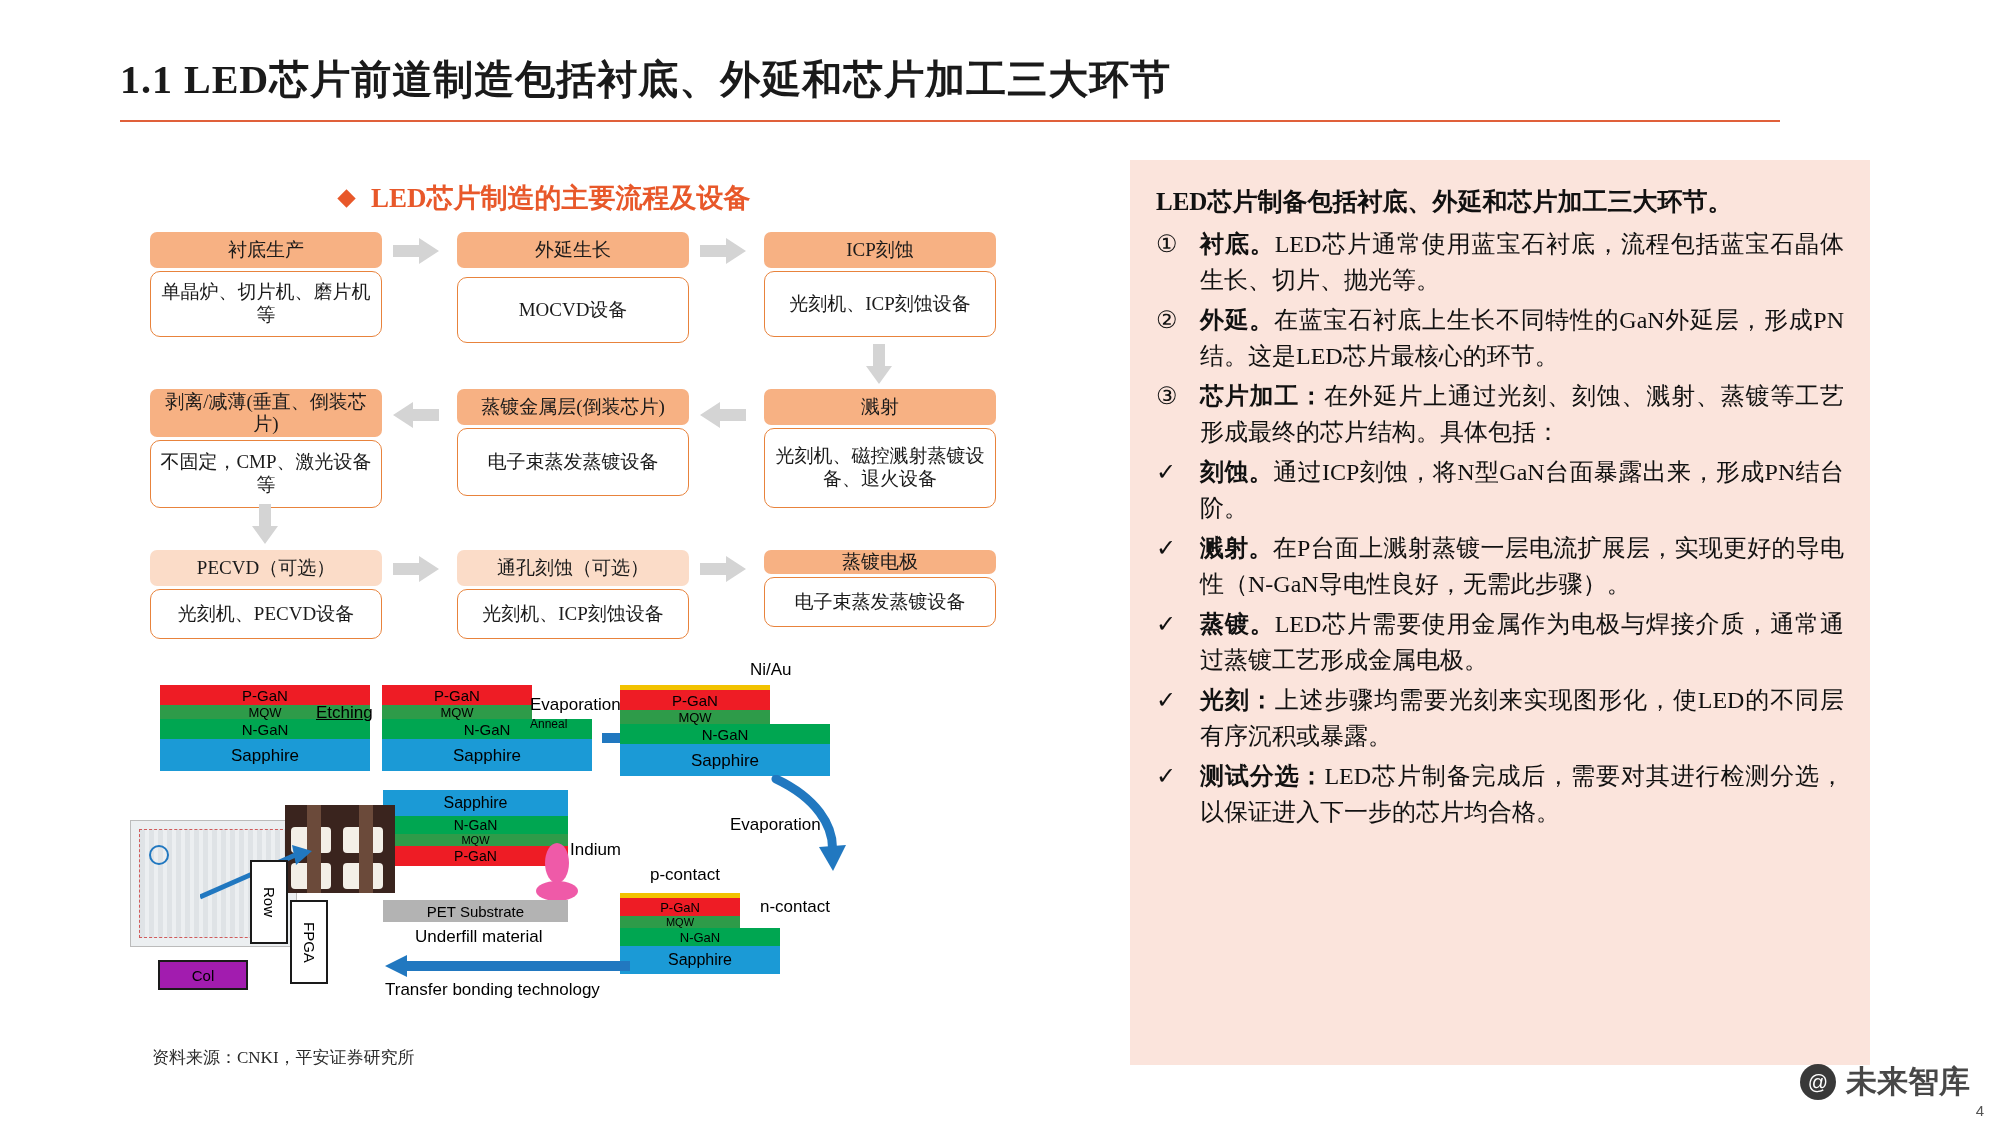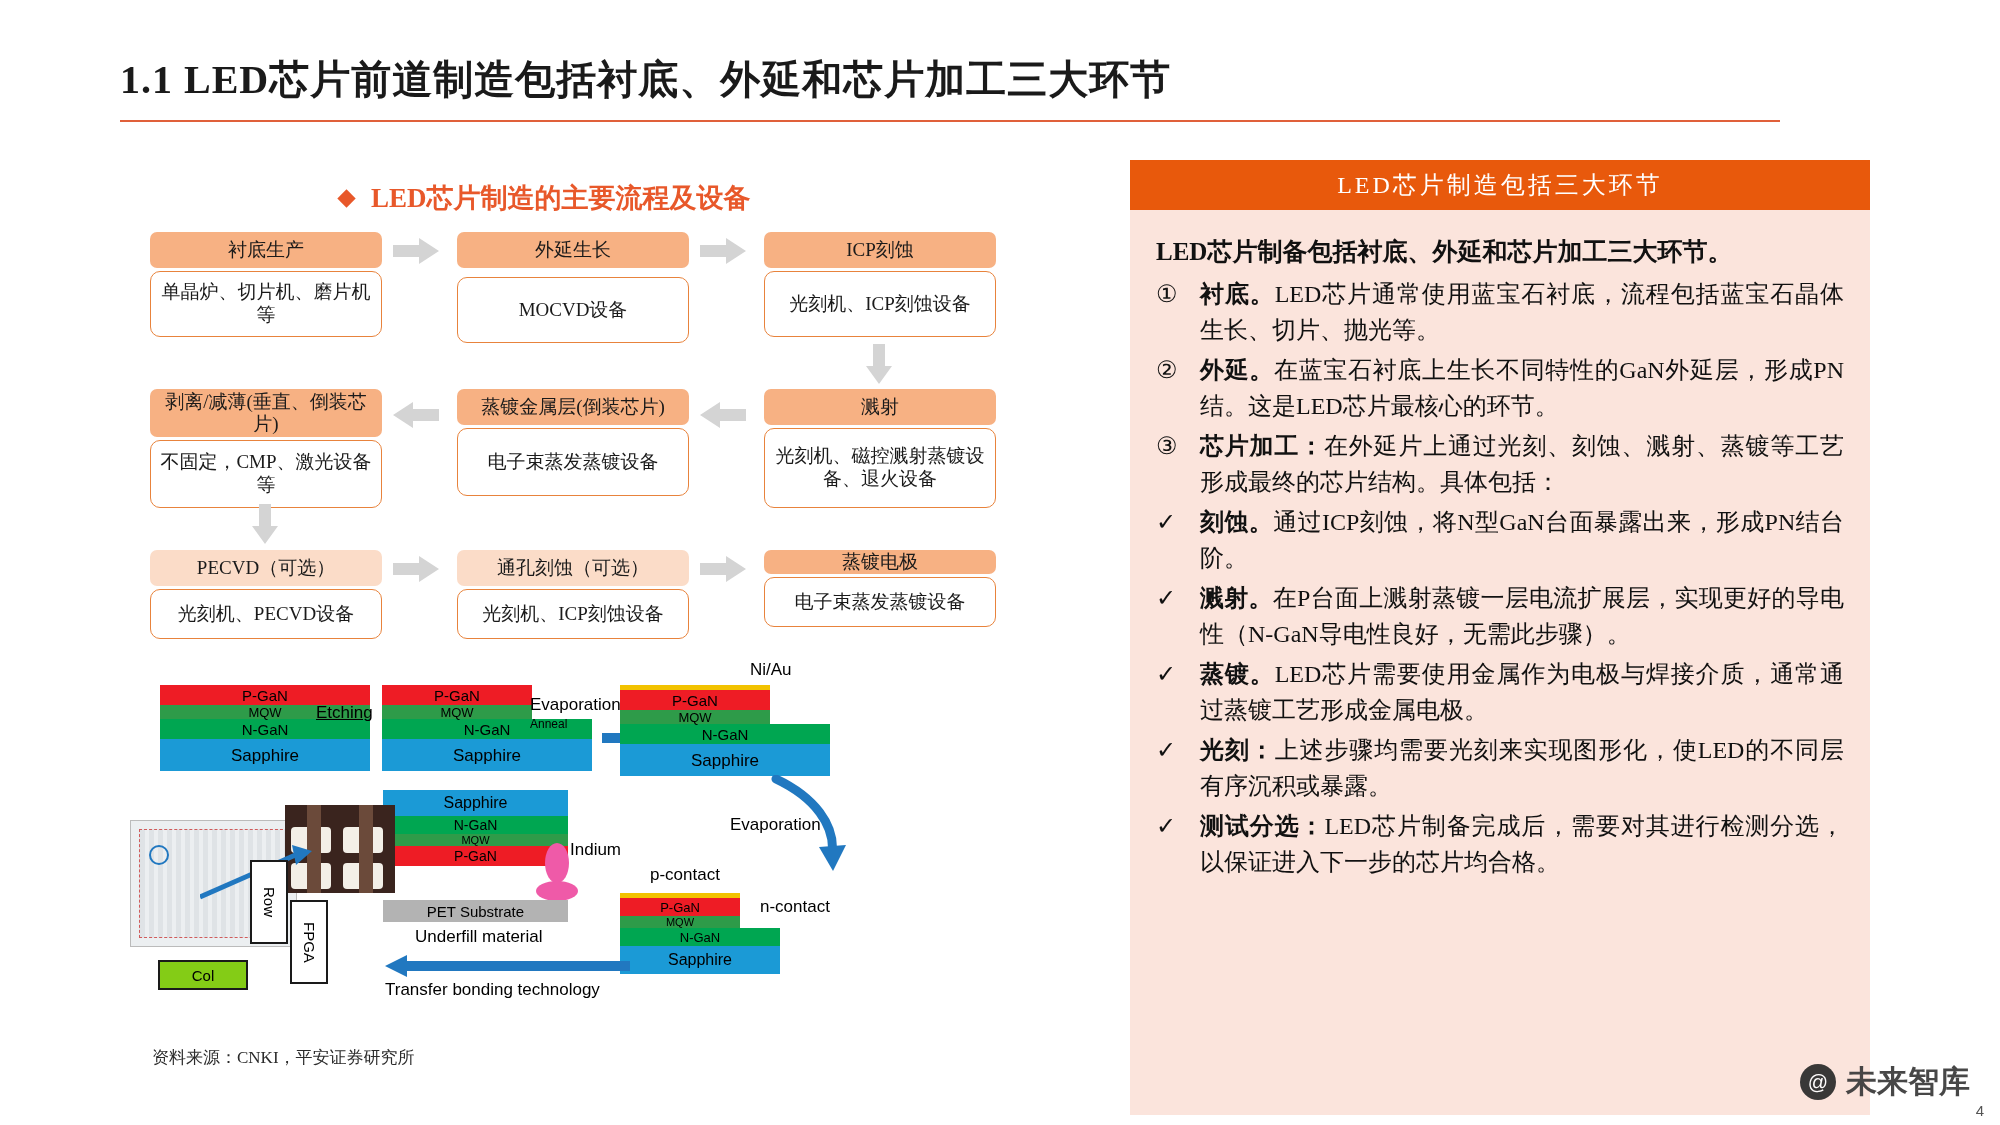--- a/index.html
+++ b/index.html
@@ -351,29 +351,28 @@
           <path d="M0 52 L100 8" stroke="#2178c0" stroke-width="5" fill="none"></path>
           <path d="M92 0 L112 6 L96 20 Z" fill="#2178c0"></path>
         </svg>
     </div>
     <div style="position:absolute;left:120px;top:195px;width:34px;height:80px;border:2px solid #1a1a1a;background:#fff;display:flex;align-items:center;justify-content:center;">
       <span style="writing-mode:vertical-rl;font-family:'Liberation Sans',sans-serif;font-size:15px;">Row</span>
     </div>
     <div style="position:absolute;left:160px;top:235px;width:34px;height:80px;border:2px solid #1a1a1a;background:#fff;display:flex;align-items:center;justify-content:center;">
       <span style="writing-mode:vertical-rl;font-family:'Liberation Sans',sans-serif;font-size:15px;">FPGA</span>
     </div>
-    <div style="position:absolute;left:28px;top:295px;width:86px;height:26px;border:2px solid #1a1a1a;background:#84cc16;display:flex;align-items:center;justify-content:center;">
+    <div style="position:absolute;left:28px;top:295px;width:86px;height:26px;border:2px solid #1a1a1a;background:#a21caf;display:flex;align-items:center;justify-content:center;">
       <span style="font-family:'Liberation Sans',sans-serif;font-size:15px;">Col</span>
     </div>
   </div>
 
   <div class="source">资料来源：CNKI，平安证券研究所</div>
 
   <div class="rpanel">
-    <div class="rhead">LED芯片制造包括三大环节</div>
     <div class="rbody">
       <div class="r-lead">LED芯片制备包括衬底、外延和芯片加工三大环节。</div>
 
       <div class="r-item">
         <div class="r-mark">①</div>
         <div class="r-text"><b>衬底。</b><span>LED芯片通常使用蓝宝石衬底，流程包括蓝宝石晶体生长、切片、抛光等。</span></div>
       </div>
 
       <div class="r-item">
         <div class="r-mark">②</div>

